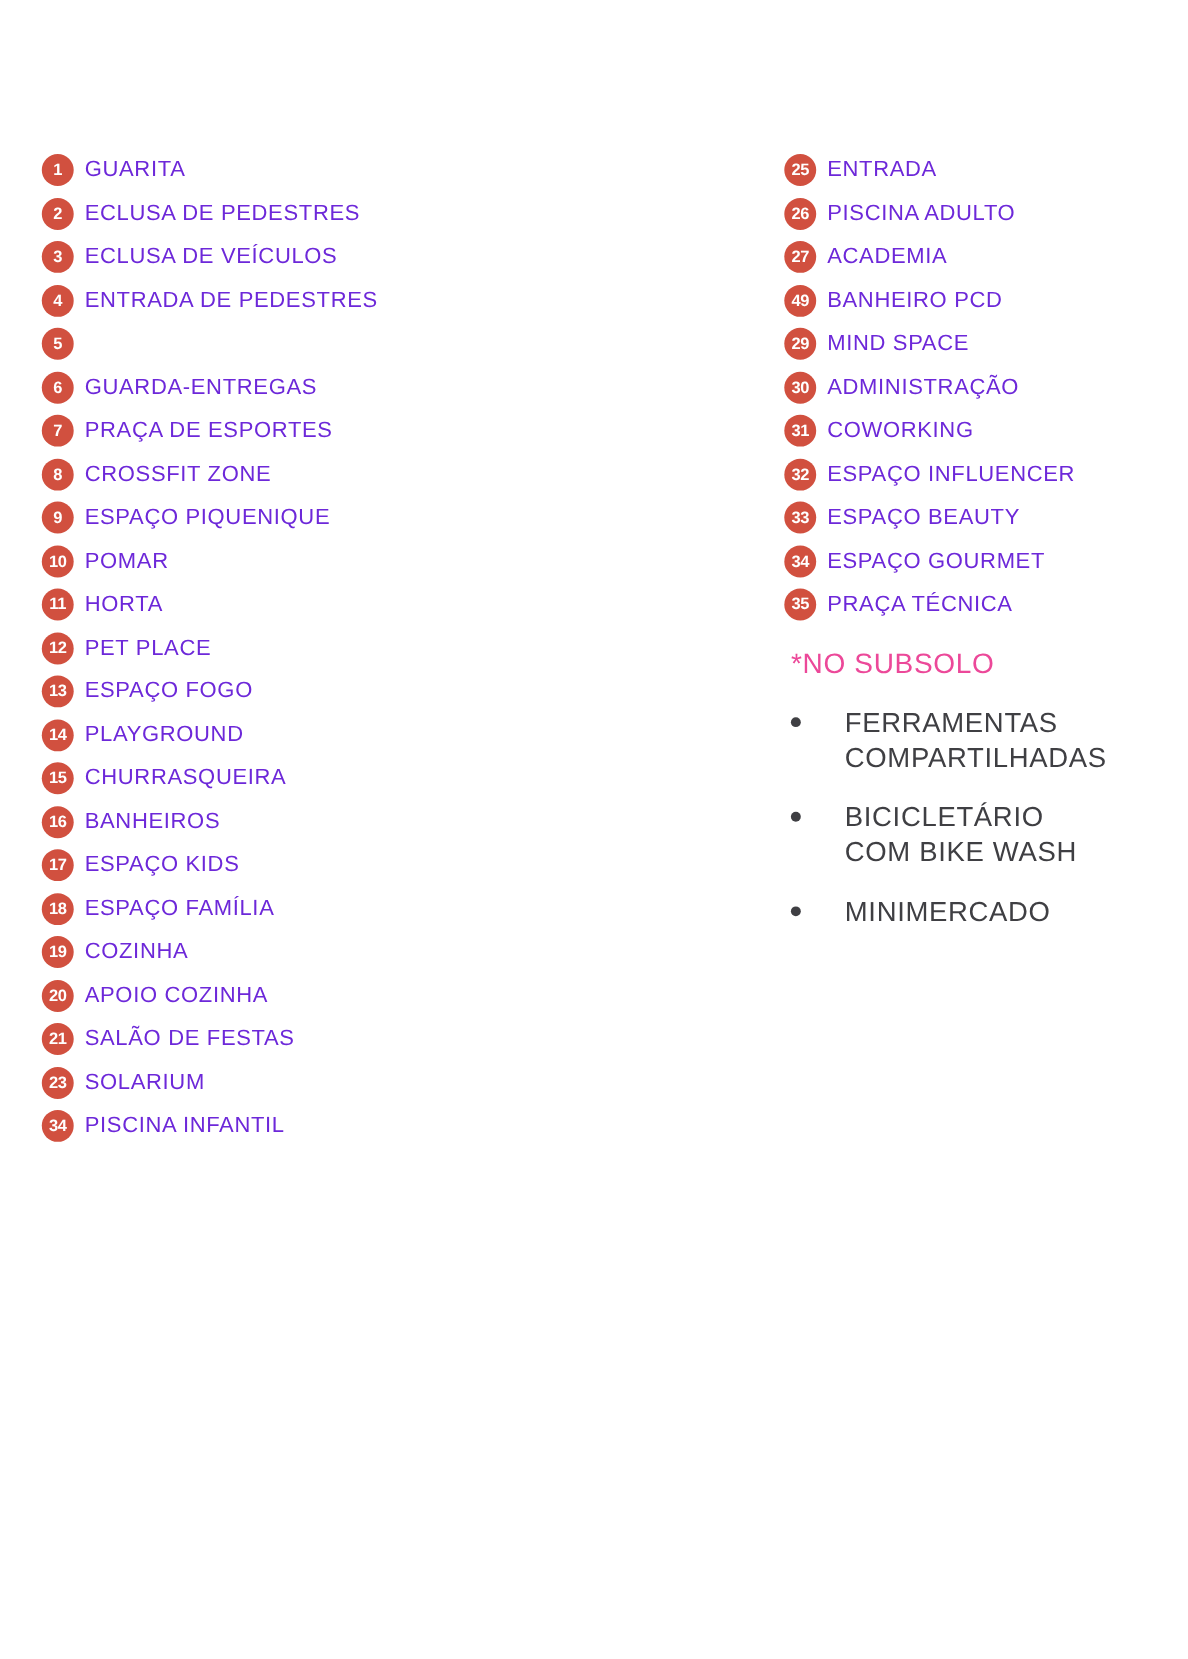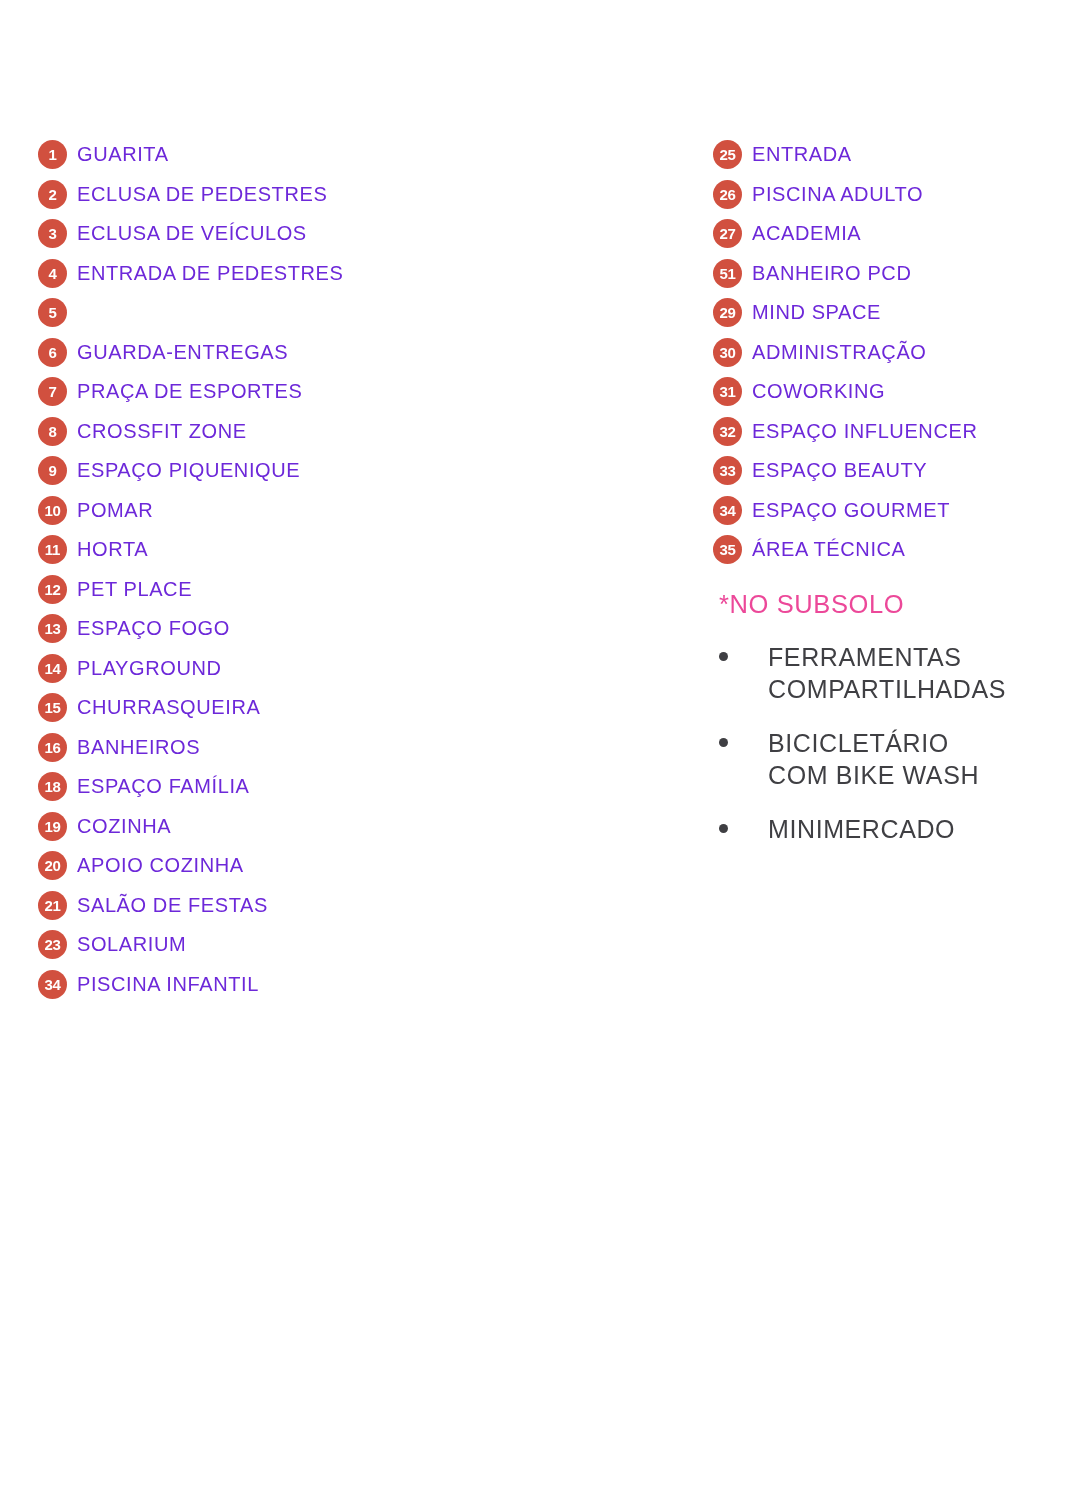--- a/index.html
+++ b/index.html
@@ -156,20 +156,24 @@
     </div>
     <div class="legend-item">
       <span class="badge">15</span>
       <span class="legend-label">CHURRASQUEIRA</span>
     </div>
     <div class="legend-item">
       <span class="badge">16</span>
       <span class="legend-label">BANHEIROS</span>
     </div>
     <div class="legend-item">
+      <span class="badge">17</span>
+      <span class="legend-label">ESPAÇO KIDS</span>
+    </div>
+    <div class="legend-item">
       <span class="badge">18</span>
       <span class="legend-label">ESPAÇO FAMÍLIA</span>
     </div>
     <div class="legend-item">
       <span class="badge">19</span>
       <span class="legend-label">COZINHA</span>
     </div>
     <div class="legend-item">
       <span class="badge">20</span>
       <span class="legend-label">APOIO COZINHA</span>
@@ -197,21 +201,21 @@
     </div>
     <div class="legend-item">
       <span class="badge">26</span>
       <span class="legend-label">PISCINA ADULTO</span>
     </div>
     <div class="legend-item">
       <span class="badge">27</span>
       <span class="legend-label">ACADEMIA</span>
     </div>
     <div class="legend-item">
-      <span class="badge">51</span>
+      <span class="badge">49</span>
       <span class="legend-label">BANHEIRO PCD</span>
     </div>
     <div class="legend-item">
       <span class="badge">29</span>
       <span class="legend-label">MIND SPACE</span>
     </div>
     <div class="legend-item">
       <span class="badge">30</span>
       <span class="legend-label">ADMINISTRAÇÃO</span>
     </div>
@@ -226,21 +230,21 @@
     <div class="legend-item">
       <span class="badge">33</span>
       <span class="legend-label">ESPAÇO BEAUTY</span>
     </div>
     <div class="legend-item">
       <span class="badge">34</span>
       <span class="legend-label">ESPAÇO GOURMET</span>
     </div>
     <div class="legend-item">
       <span class="badge">35</span>
-      <span class="legend-label">ÁREA TÉCNICA</span>
+      <span class="legend-label">PRAÇA TÉCNICA</span>
     </div>
 
     <div class="subsolo-title">*NO SUBSOLO</div>
 
     <div class="bullet-item">
       <span class="bullet-dot"></span>
       <span class="bullet-text">FERRAMENTAS
 COMPARTILHADAS</span>
     </div>
     <div class="bullet-item">

